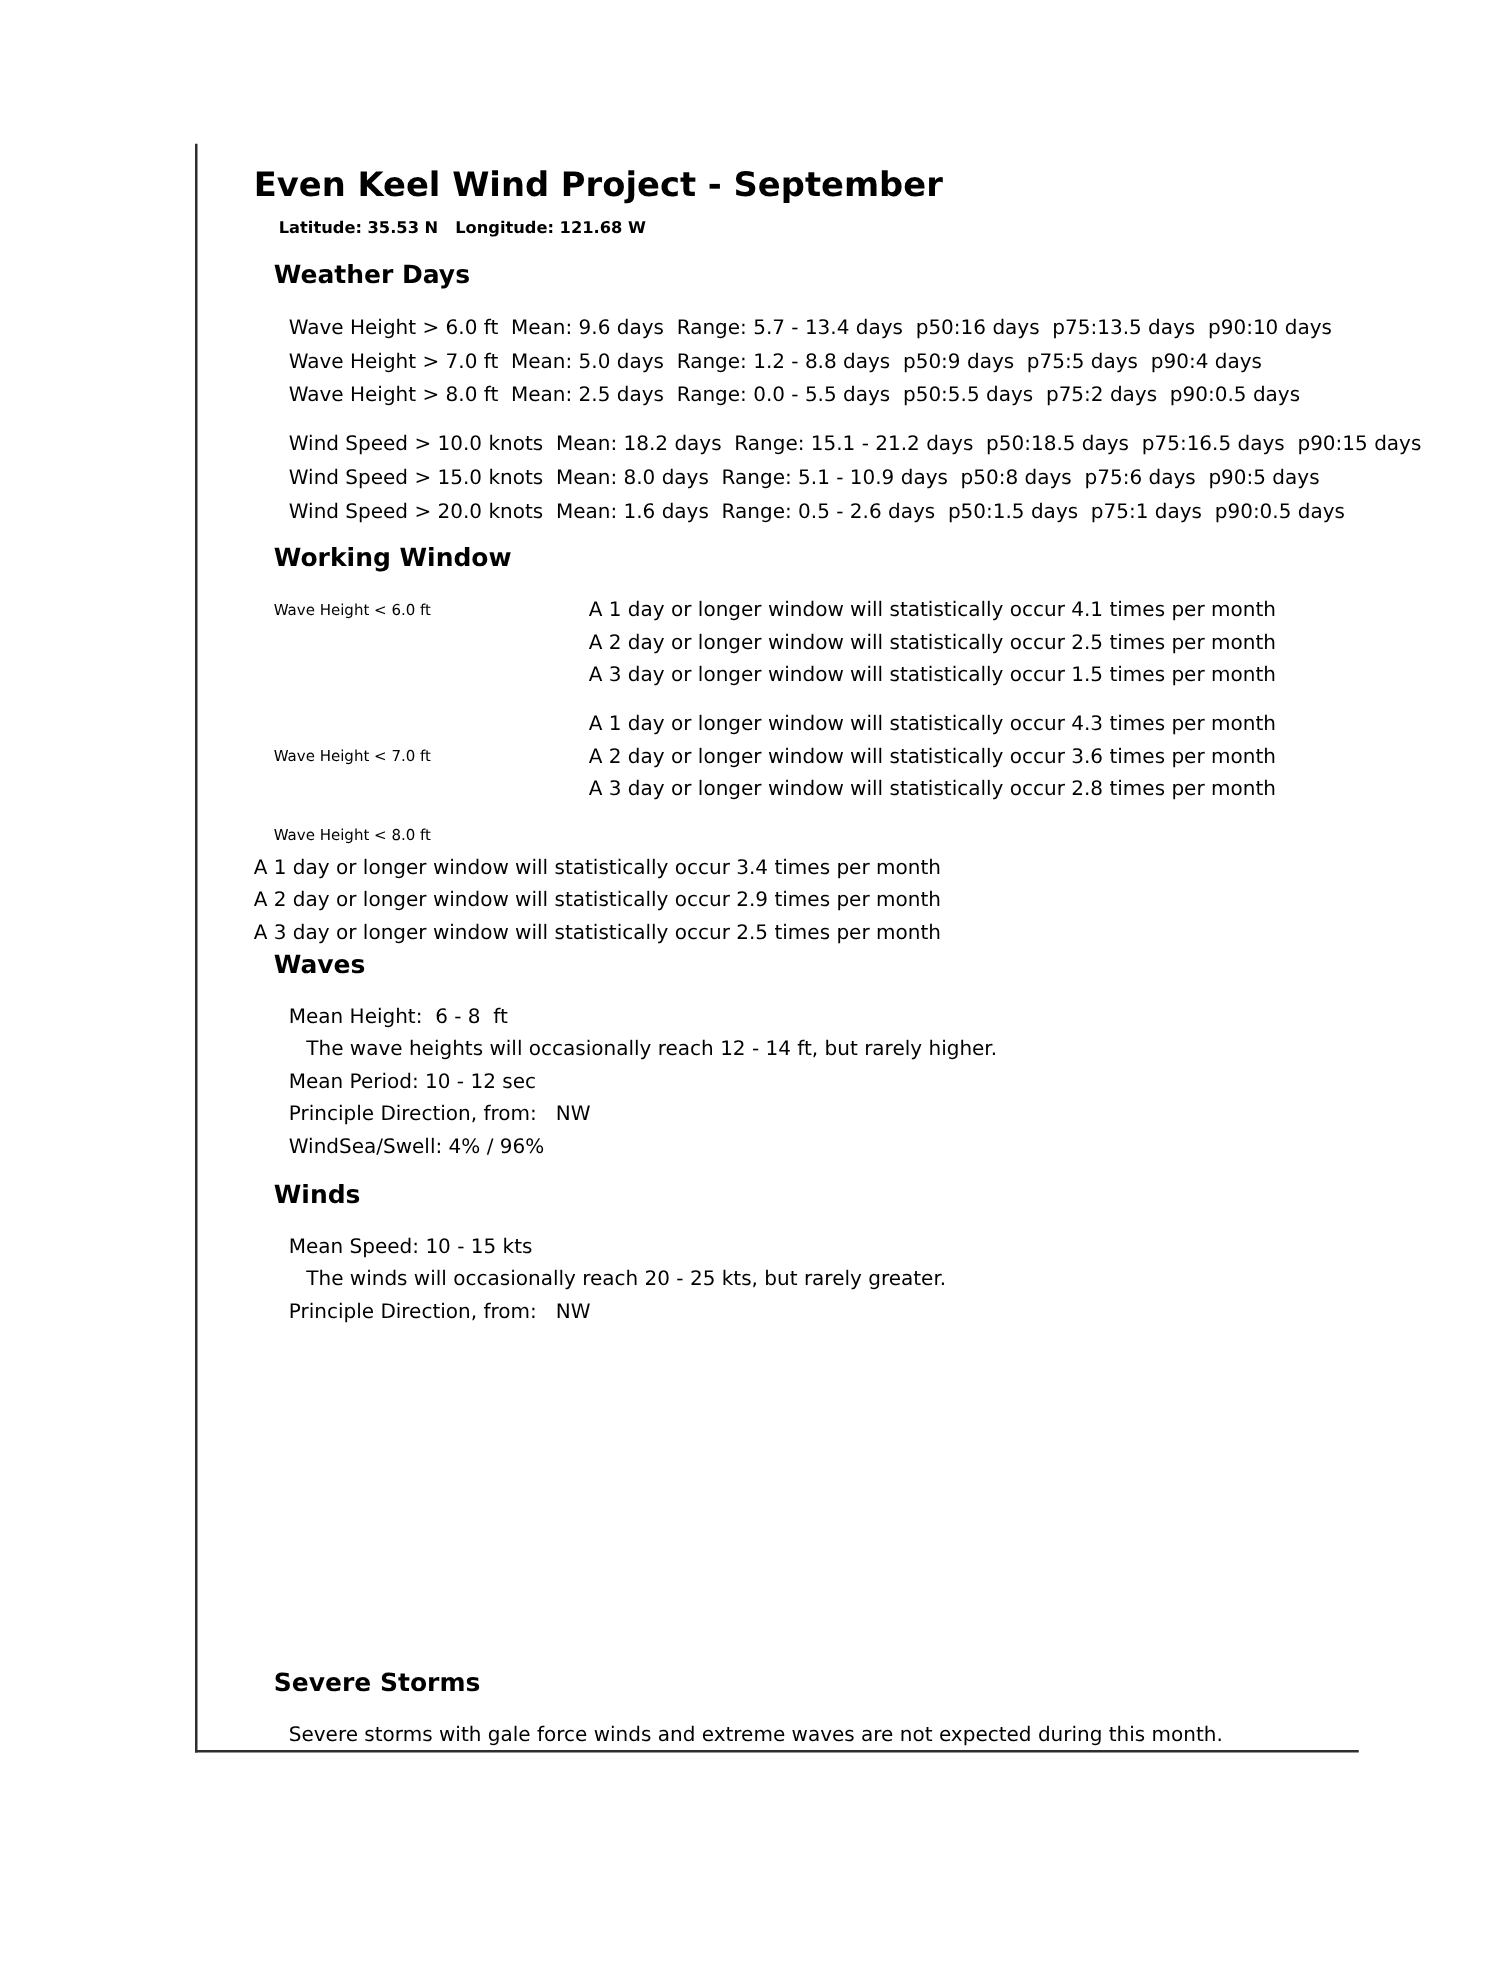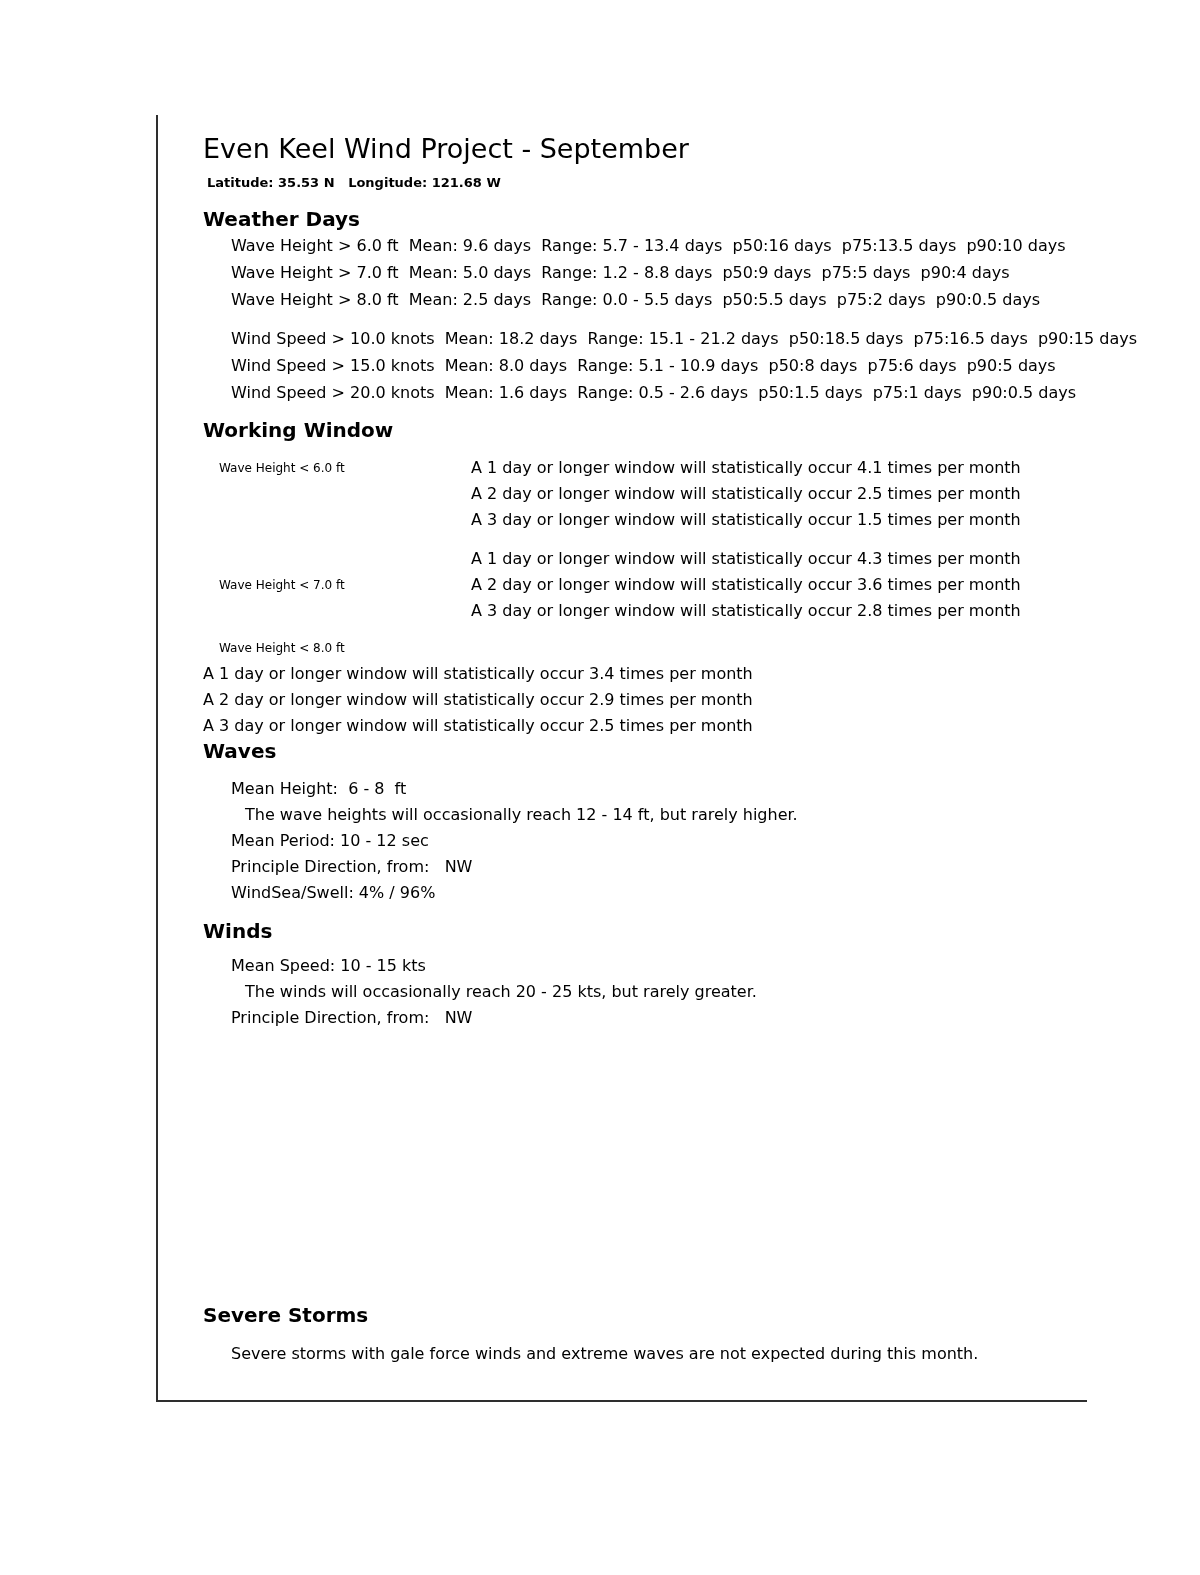--- a/index.html
+++ b/index.html
@@ -36,33 +36,33 @@
     position: absolute;
     left: 203px;
     top: 0;
     width: 985px;
     padding-top: 133px;
   }
   .title {
     margin: 0;
     font-size: 27px;
     line-height: 31px;
-    font-weight: normal;
+    font-weight: bold;
     white-space: pre-wrap;
   }
   .subtitle {
     margin-top: 10px;
-    margin-left: 4px;
+    margin-left: 20px;
     font-size: 13px;
     line-height: 17px;
     font-weight: bold;
     white-space: pre-wrap;
   }
   .section-heading {
-    margin: 0;
+    margin: 16px;
     font-size: 20px;
     line-height: 25px;
     font-weight: bold;
     white-space: pre-wrap;
   }
   .h-weather   { margin-top: 16px; }
   .h-working   { margin-top: 12px; }
   .h-waves     { margin-top: 0; }
   .h-winds     { margin-top: 13px; }
   .h-storms    { margin-top: 272px; }

